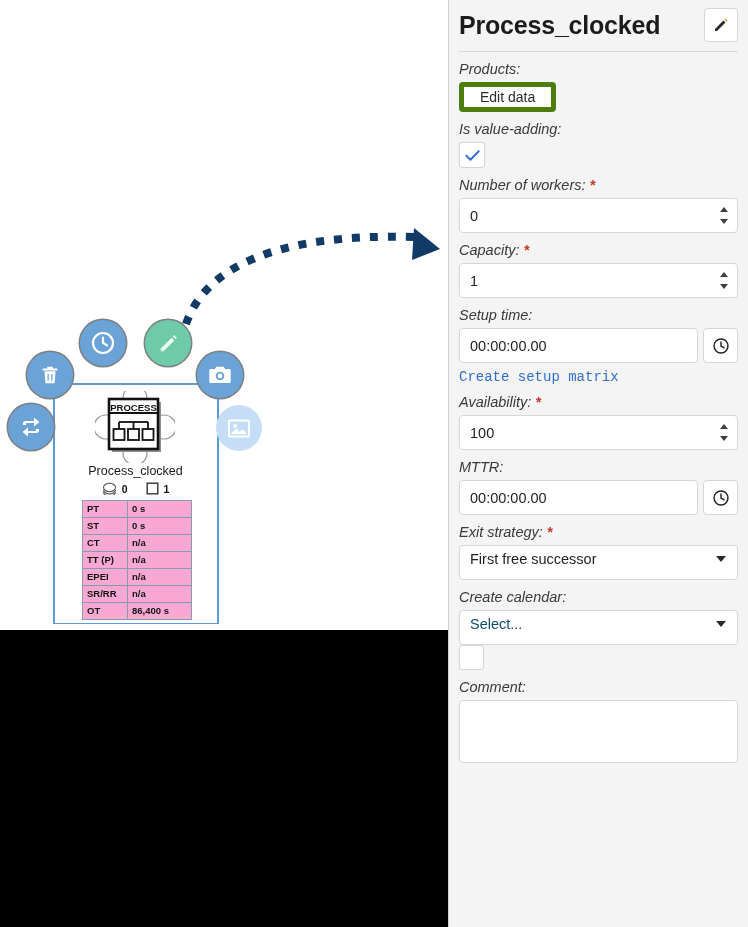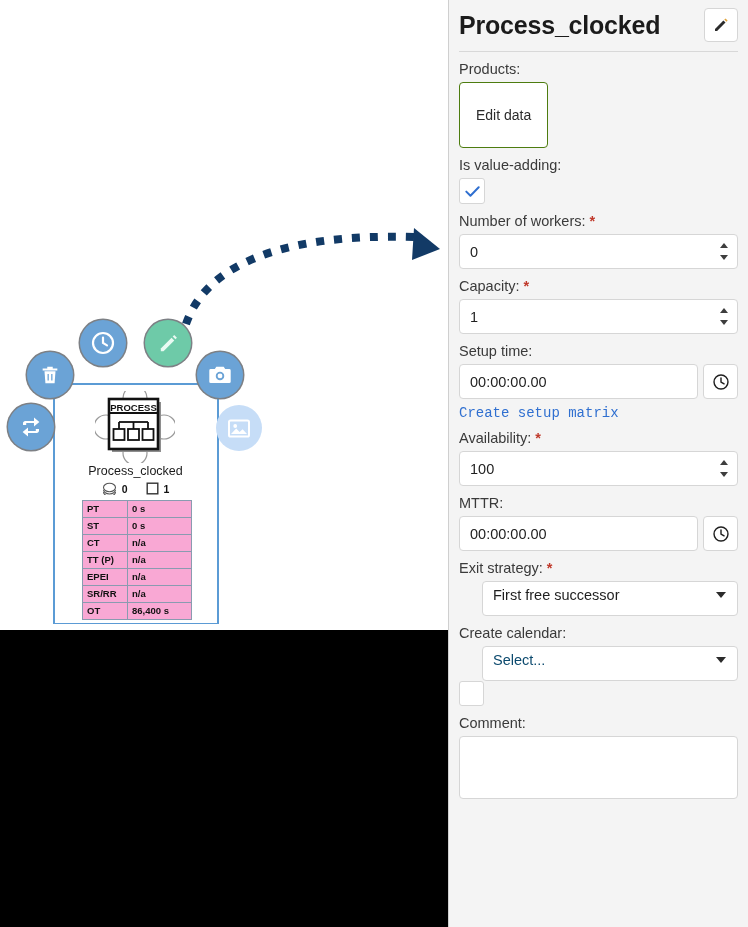--- a/index.html
+++ b/index.html
@@ -120,28 +120,29 @@
     background: #ffffff;
     border: 1px solid #d6d6d6;
     border-radius: 4px;
     display: flex; align-items: center; justify-content: center;
     cursor: pointer;
   }
   .field-label {
     font-size: 14.5px; color: #3a3a3a;
     margin: 9px 0 5px 0;
     white-space: nowrap;
+    font-style: italic;
   }
   .req { color: #c0392b; font-weight: bold; }
   .btn-plain {
     background: #ffffff;
-    border: 1px solid #4d7c0f;
+    border: 5px solid #4d7c0f;
     border-radius: 4px;
     font-size: 14px; color: #2b2b2b;
-    padding: 24px 16px;
+    padding: 2px 16px;
     cursor: pointer;
     font-family: "Liberation Sans", sans-serif;
   }
   .checkbox {
     width: 26px; height: 26px;
     background: #ffffff;
     border: 1px solid #d6d6d6;
     border-radius: 3px;
     display: flex; align-items: center; justify-content: center;
     cursor: pointer;
@@ -185,21 +186,20 @@
   }
   .select-box {
     background: #ffffff;
     border: 1px solid #d6d6d6;
     border-radius: 4px;
     height: 35px;
     display: flex; align-items: center; justify-content: space-between;
     padding: 0 11px 8px 10px;
     font-size: 14.5px; color: #1f1f1f;
     cursor: pointer;
-    margin-left: 23px;
   }
   .select-box.placeholder span.val { color: #0c4a6e; }
   .dd-caret {
     width: 0; height: 0;
     border-left: 5px solid transparent;
     border-right: 5px solid transparent;
     border-top: 6px solid #2b2b2b;
   }
   .small-check {
     width: 25px; height: 25px;

